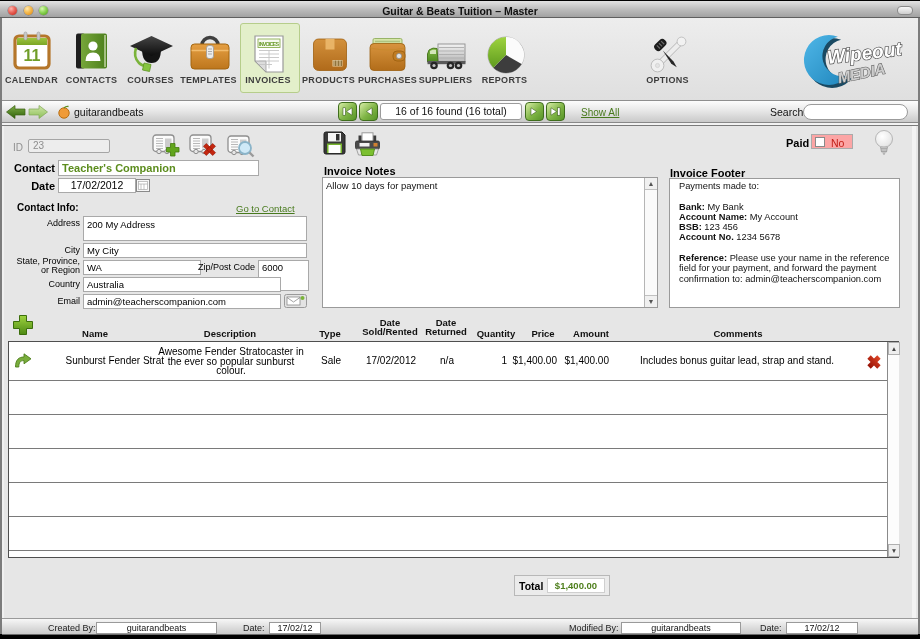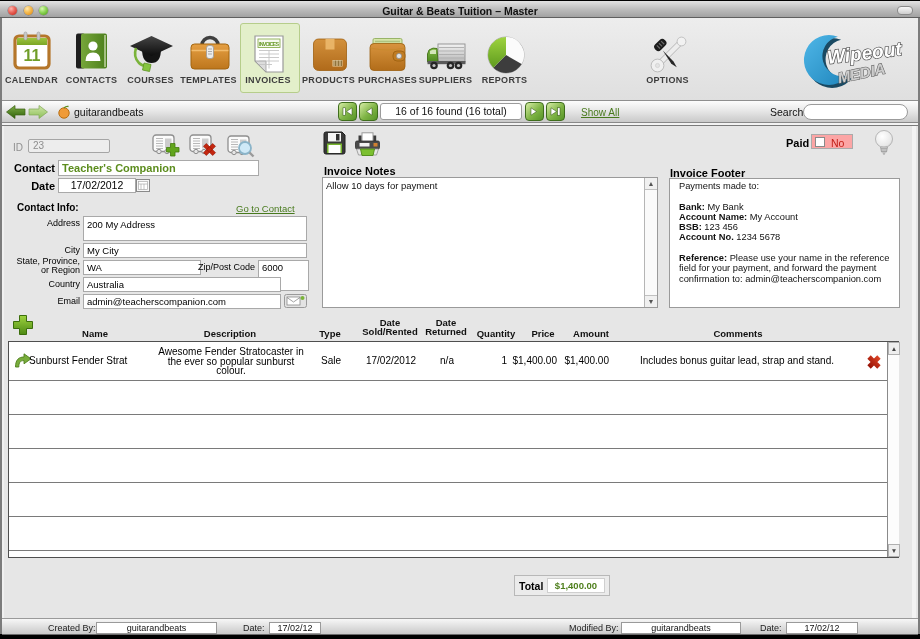--- a/index.html
+++ b/index.html
@@ -390,21 +390,21 @@
 <div class="abs" style="left:0;top:140px;width:878px;height:1px;background:#7a7a7a;"></div>
 <div class="abs" style="left:0;top:174px;width:878px;height:1px;background:#7a7a7a;"></div>
 <div class="abs" style="left:0;top:208px;width:878px;height:1px;background:#7a7a7a;"></div>
 <div class="abs" style="left:878px;top:0;width:11px;height:215px;border-left:1px solid #8a8a8a;background:#fcfcfc;">
 <div class="abs" style="left:0;top:0;width:10px;height:11px;border:1px solid #b0b0b0;background:#eee;font-size:6.5px;line-height:11px;text-align:center;color:#444;">▲</div>
 <div class="abs" style="left:0;bottom:0;width:10px;height:11px;border:1px solid #b0b0b0;background:#eee;font-size:6.5px;line-height:11px;text-align:center;color:#444;">▼</div>
 </div>
 <svg class="abs" style="left:5px;top:11px" width="18" height="16" viewBox="0 0 18 16">
 <path d="M1.5,14 C1.5,6.5 5,4 10,4 L10,0.8 L17,5.8 L10,10.8 L10,7.6 C6,7.6 5,9.5 4.8,14 Z" fill="#79ad3c" stroke="#4e7f1c" stroke-width="0.9"></path>
 </svg>
-<div class="abs" style="left:20px;top:14px;width:135px;font-size:10px;text-align:left;color:#000;line-height:9.8px;">Sunburst Fender Strat</div>
+<div class="abs" style="left:20px;top:14px;width:135px;font-size:10px;text-align:right;color:#000;line-height:9.8px;">Sunburst Fender Strat</div>
 <div class="abs" style="left:147px;top:5px;width:150px;font-size:10px;text-align:center;color:#000;line-height:9.6px;white-space:nowrap;">Awesome Fender Stratocaster in<br>the ever so popular sunburst<br>colour.</div>
 <div class="abs" style="left:292px;top:14px;width:60px;font-size:10px;text-align:center;color:#000;line-height:9.8px;">Sale</div>
 <div class="abs" style="left:352px;top:14px;width:60px;font-size:10px;text-align:center;color:#000;line-height:9.8px;">17/02/2012</div>
 <div class="abs" style="left:408px;top:14px;width:60px;font-size:10px;text-align:center;color:#000;line-height:9.8px;">n/a</div>
 <div class="abs" style="left:438px;top:14px;width:60px;font-size:10px;text-align:right;color:#000;line-height:9.8px;">1</div>
 <div class="abs" style="left:478px;top:14px;width:70px;font-size:10px;text-align:right;color:#000;line-height:9.8px;">$1,400.00</div>
 <div class="abs" style="left:530px;top:14px;width:70px;font-size:10px;text-align:right;color:#000;line-height:9.8px;">$1,400.00</div>
 <div class="abs" style="left:628px;top:14px;width:200px;font-size:10px;text-align:center;color:#000;line-height:9.8px;">Includes bonus guitar lead, strap and stand.</div>
 <svg class="abs" style="left:857px;top:12px" width="16" height="16" viewBox="0 0 16 16">
 <defs>

